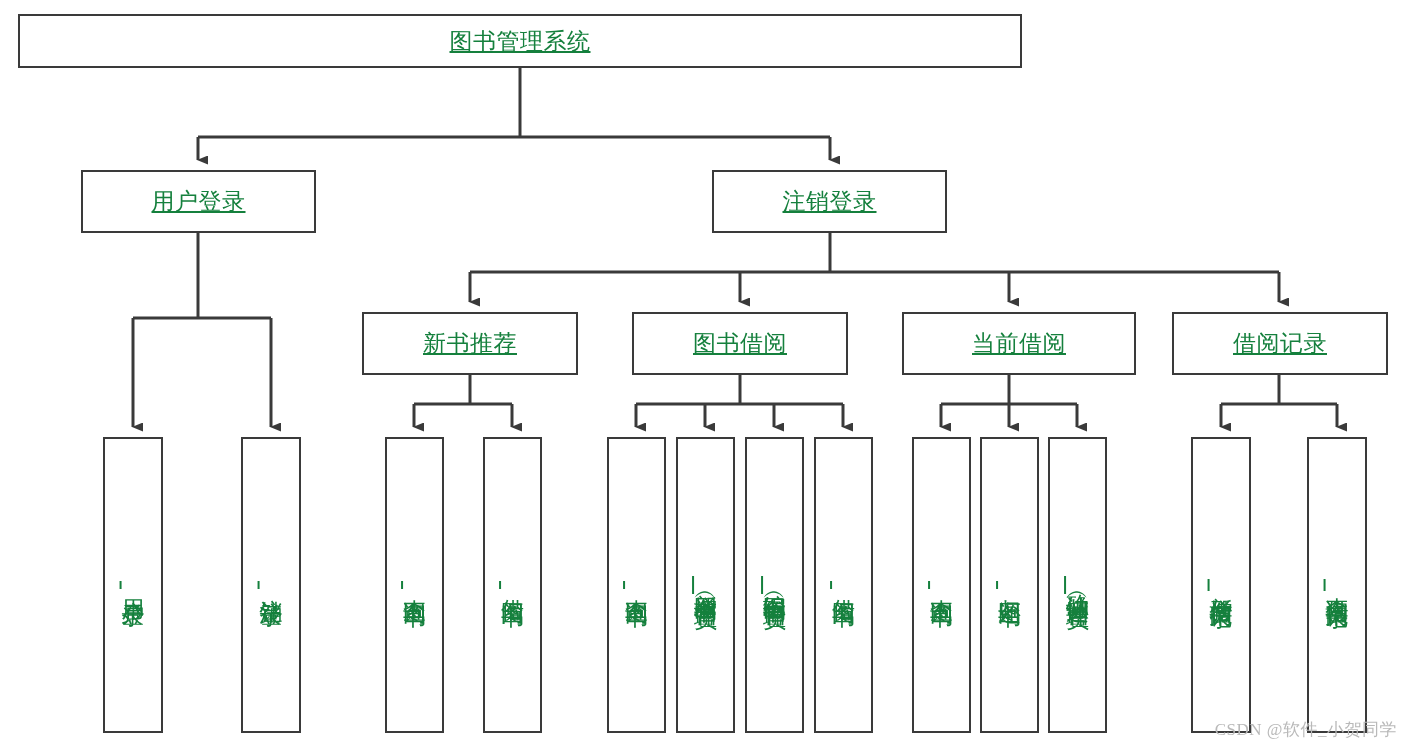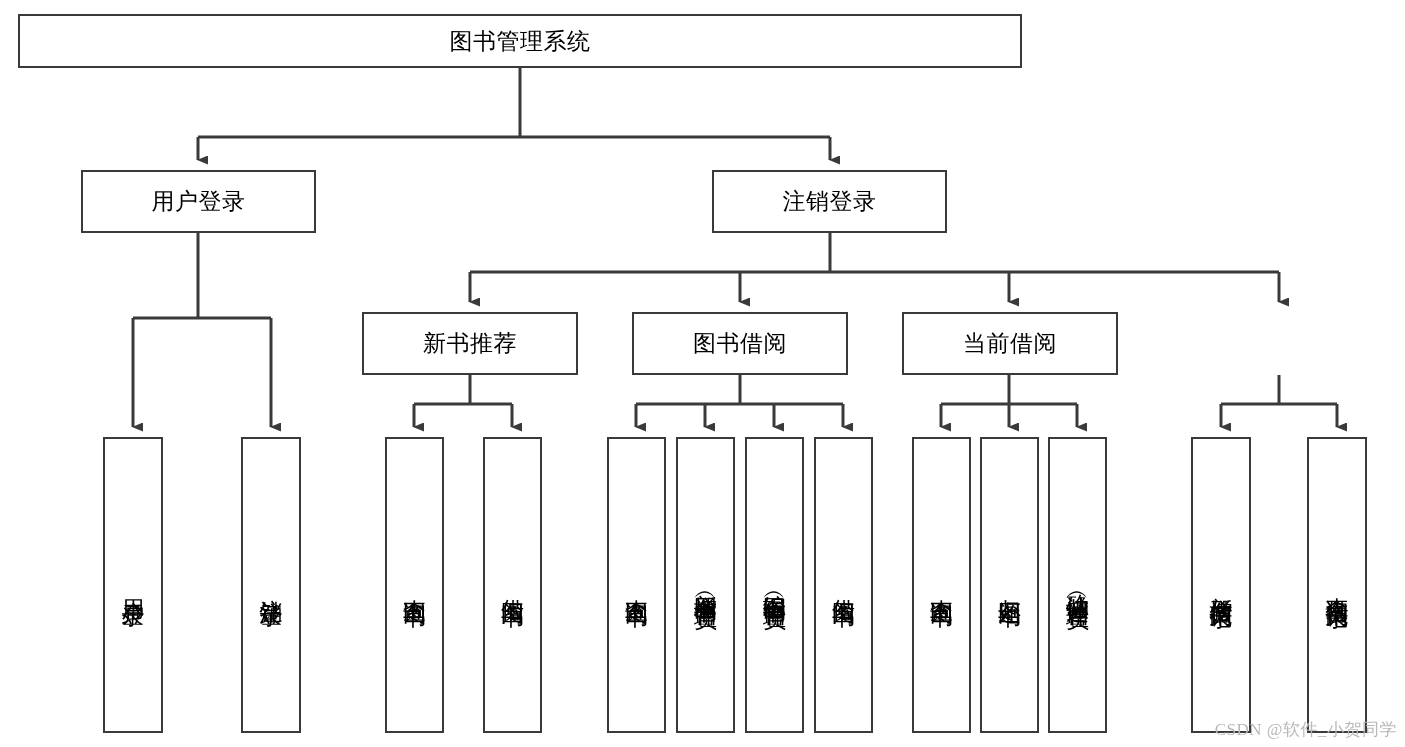--- a/index.html
+++ b/index.html
@@ -25,21 +25,22 @@
     height: 747px;
   }
   .node {
     position: absolute;
     box-sizing: border-box;
     border: 2.5px solid #3a3a3a;
     background: #ffffff;
     display: flex;
     align-items: center;
     justify-content: center;
-    color: #000000;
+    color: #15803d;
+    text-decoration: underline;
   }
   .node-label {
     display: block;
     text-align: center;
     line-height: 1.0;
     white-space: nowrap;
   }
   .node.horizontal .node-label {
     font-size: 23px;
     letter-spacing: 0.5px;
@@ -135,22 +136,25 @@
   <div class="node horizontal" style="left:712px; top:170px; width:235px; height:63px;">
     <span class="node-label">注销登录</span>
   </div>
 
   <div class="node horizontal" style="left:632px; top:312px; width:216px; height:63px;">
     <span class="node-label">图书借阅</span>
   </div>
   <div class="node horizontal" style="left:362px; top:312px; width:216px; height:63px;">
     <span class="node-label">新书推荐</span>
   </div>
-  <div class="node horizontal" style="left:902px; top:312px; width:216px; height:63px;">
+  <div class="node horizontal" style="left:902px; top:312px; width:234px; height:63px;">
     <span class="node-label">当前借阅</span>
+  </div>
+  <div class="node horizontal" style="left:1172px; top:312px; width:216px; height:63px;">
+    <span class="node-label">借阅记录</span>
   </div>
 
   <div class="node vertical" style="left:103px; top:437px; width:60px; height:296px;">
     <span class="node-label">用户登录</span>
   </div>
   <div class="node vertical" style="left:241px; top:437px; width:60px; height:296px;">
     <span class="node-label">注销登录</span>
   </div>
 
   <div class="node vertical" style="left:385px; top:437px; width:59px; height:296px;">

